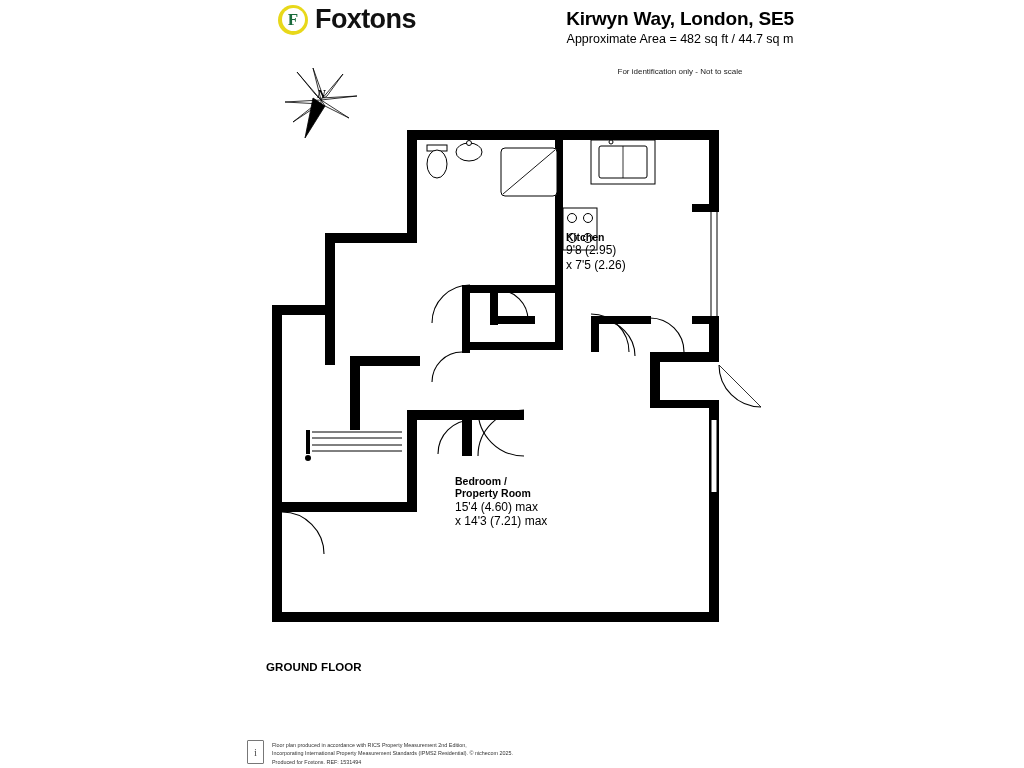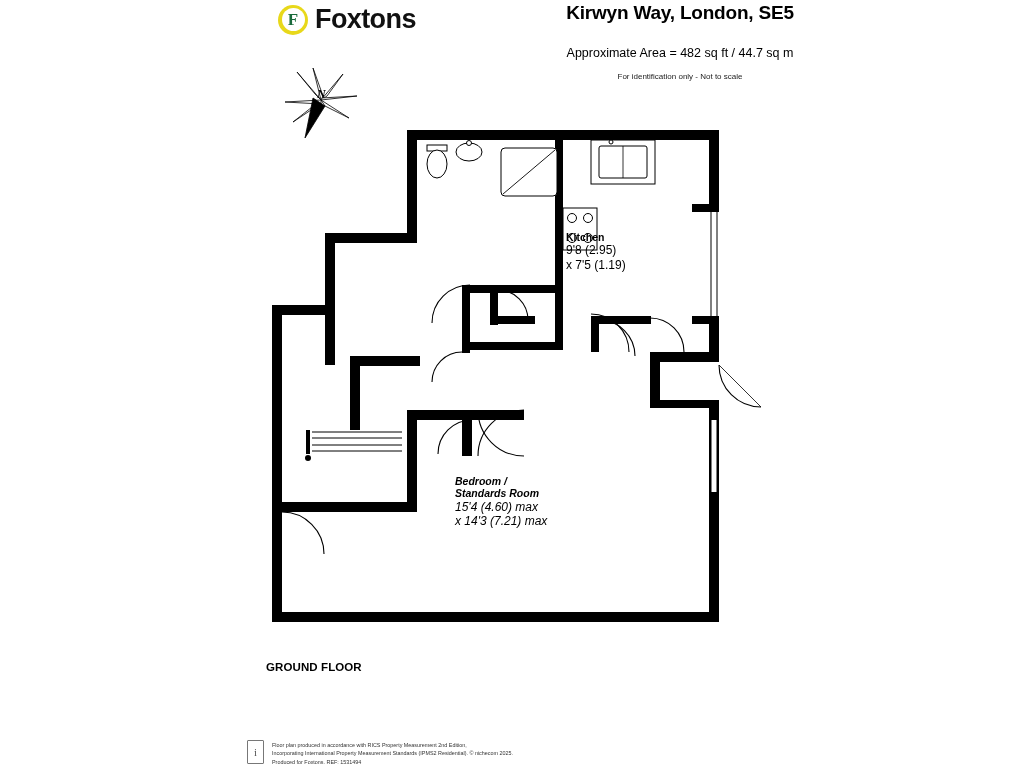--- a/index.html
+++ b/index.html
@@ -53,36 +53,36 @@
     font-weight: bold;
     letter-spacing: -0.6px;
     color: #111111;
     text-align: right;
   }
 
   
   .title-block {
     position: absolute;
     left: 460px;
-    top: 2px;
+    top: 8px;
     width: 440px;
     text-align: center;
   }
   .title-main {
     font-size: 19px;
     font-weight: bold;
     letter-spacing: -0.2px;
   }
   .title-area {
     font-size: 12.5px;
-    margin-top: 22px;
+    margin-top: 2px;
   }
   .title-note {
     font-size: 8px;
-    margin-top: 12px;
+    margin-top: 21px;
     color: #222222;
   }
 
   
   .compass {
     position: absolute;
     left: 283px;
     top: 66px;
     width: 76px;
     height: 72px;
@@ -106,21 +106,21 @@
     line-height: 1.18;
   }
   .room-label .rname {
     font-size: 10.5px;
     font-weight: bold;
   }
   .room-label .rdim {
     font-size: 12px;
   }
   #kitchen-label { left: 566px; top: 231px; width: 130px; }
-  #bedroom-label { left: 455px; top: 475px; width: 200px; font-style: italic; }
+  #bedroom-label { left: 455px; top: 475px; width: 200px; }
 
   .floor-title {
     position: absolute;
     left: 266px;
     top: 661px;
     font-size: 11.5px;
     font-weight: bold;
     letter-spacing: 0.1px;
     text-align: right;
   }
@@ -316,26 +316,26 @@
         <circle cx="322" cy="118" r="4.5"></circle>
         <circle cx="338" cy="118" r="4.5"></circle>
       </g>
     </g>
   </svg>
 </div>
 
 <div class="room-label" id="kitchen-label">
   <div class="rname">Kitchen</div>
   <div class="rdim">9'8 (2.95)</div>
-  <div class="rdim">x 7'5 (1.19)</div>
+  <div class="rdim">x 7'5 (2.26)</div>
 </div>
 
 <div class="room-label" id="bedroom-label">
   <div class="rname">Bedroom /</div>
-  <div class="rname">Standards Room</div>
+  <div class="rname">Property Room</div>
   <div class="rdim">15'4 (4.60) max</div>
   <div class="rdim">x 14'3 (7.21) max</div>
 </div>
 
 <div class="floor-title">GROUND FLOOR</div>
 
 <div class="footer">
   <div class="footer-badge">i</div>
   <div class="footer-text">
     <div>Floor plan produced in accordance with RICS Property Measurement 2nd Edition,</div>

